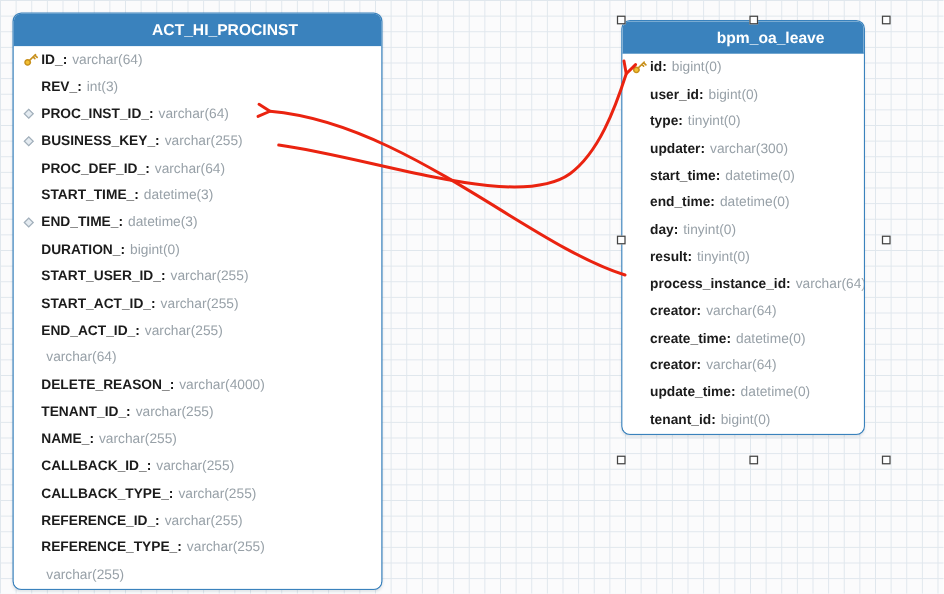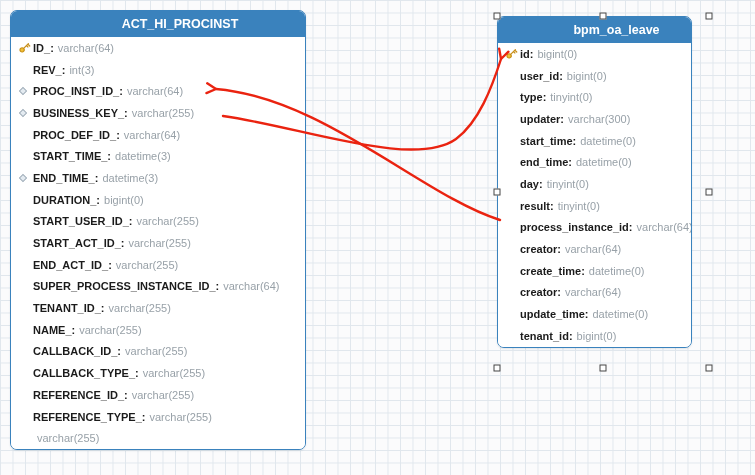--- a/index.html
+++ b/index.html
@@ -158,22 +158,26 @@
     <span class="field-name">START_ACT_ID_</span>
     <span class="field-type">varchar(255)</span>
   </div>
         <div class="field-row">
     <span class="icon-slot"></span>
     <span class="field-name">END_ACT_ID_</span>
     <span class="field-type">varchar(255)</span>
   </div>
         <div class="field-row">
     <span class="icon-slot"></span>
-    <span class="field-name">SUPER_PROCESS_INSTANCE_ID_</span>
-    <span class="field-type">varchar(64)</span>
+    <span class="field-type">varchar(64)</span>
+  </div>
+        <div class="field-row">
+    <span class="icon-slot"></span>
+    <span class="field-name">DELETE_REASON_</span>
+    <span class="field-type">varchar(4000)</span>
   </div>
         <div class="field-row">
     <span class="icon-slot"></span>
     <span class="field-name">TENANT_ID_</span>
     <span class="field-type">varchar(255)</span>
   </div>
         <div class="field-row">
     <span class="icon-slot"></span>
     <span class="field-name">NAME_</span>
     <span class="field-type">varchar(255)</span>

